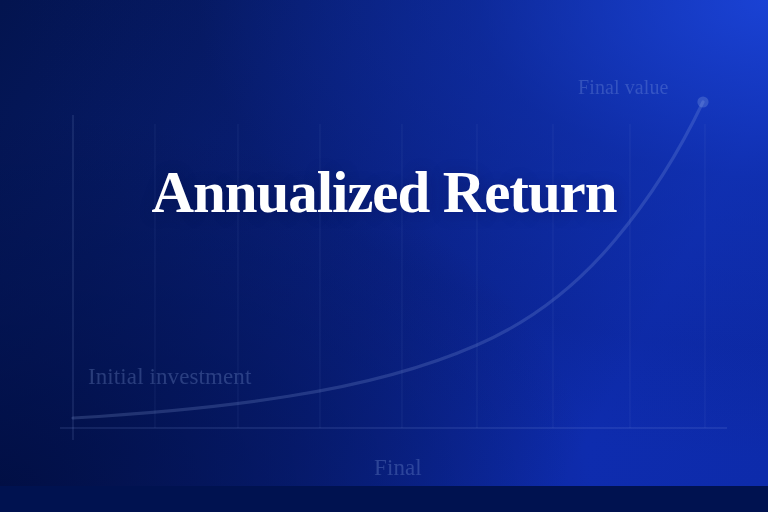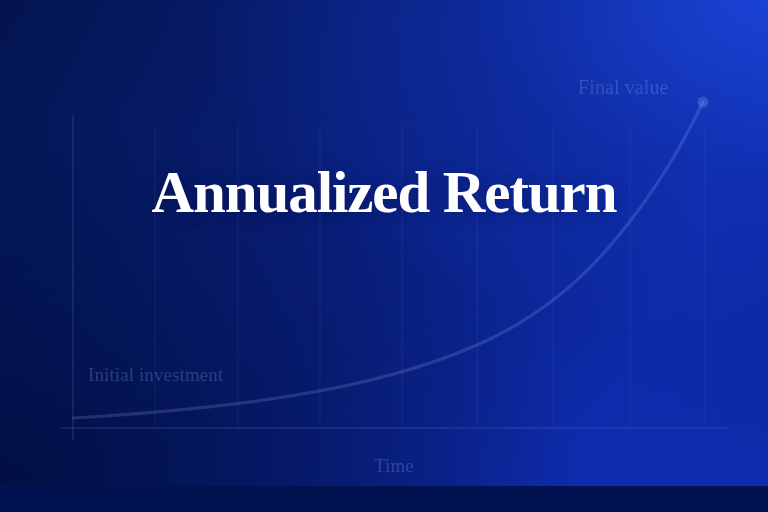--- a/index.html
+++ b/index.html
@@ -50,21 +50,21 @@
   }
   .chart-layer svg {
     display: block;
     width: 768px;
     height: 512px;
   }
 
   .chart-label {
     position: absolute;
     color: rgba(150, 178, 235, 0.26);
-    font-size: 19px;
+    font-size: 23px;
     font-weight: 400;
     letter-spacing: 0.1px;
     white-space: nowrap;
     user-select: none;
   }
   .label-final   { left: 578px; top: 76px;  font-size: 20px; }
   .label-initial { left: 88px;  top: 364px; }
   .label-time    { left: 374px; top: 455px; }
 
   .title-block {
@@ -120,19 +120,19 @@
                C 652 196, 682 146, 703 102" fill="none" stroke="rgba(150,178,235,0.205)" stroke-width="3.2" stroke-linecap="round"></path>
 
       <circle cx="703" cy="102" r="5.6" fill="rgba(160,188,240,0.24)"></circle>
     </svg>
   </div>
 
   <div class="chart-label label-final">Final value</div>
 
   <div class="chart-label label-initial">Initial investment</div>
 
-  <div class="chart-label label-time">Time</div>
+  <div class="chart-label label-time">Final</div>
 
   <div class="title-block">
     <span class="title-line">Annualized Return</span>
   </div>
 
 </div>
 
 </body></html>

